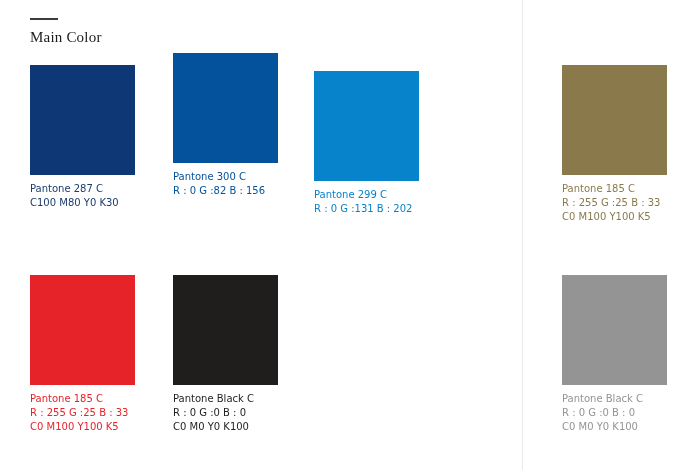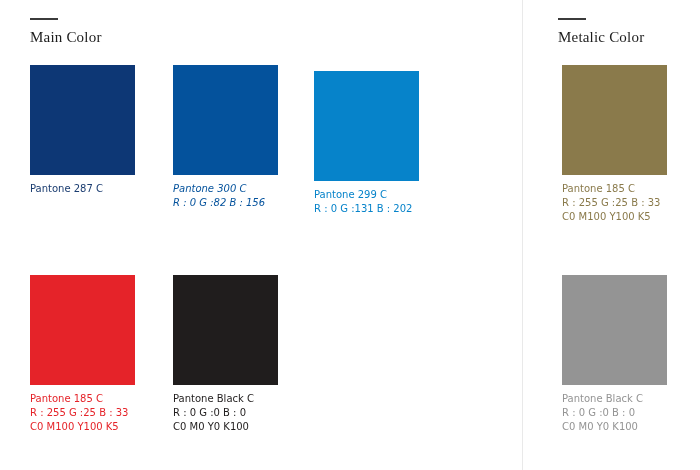--- a/index.html
+++ b/index.html
@@ -74,24 +74,25 @@
 
   <div class="section section-main">
     <div class="rule"></div>
     <div class="section-title">Main Color</div>
   </div>
 
   <div class="swatch-cell" style="left:30px; top:65px;">
     <div class="swatch" style="background-color: rgb(13, 55, 117);"></div>
     <div class="caption" style="color: rgb(26, 60, 112);">
       <span class="line">Pantone 287 C</span>
+      <span class="line">C100  M80  Y0  K30</span>
     </div>
   </div>
 
-  <div class="swatch-cell" style="left:173px; top:65px;font-style:italic;">
+  <div class="swatch-cell" style="left:173px; top:53px;">
     <div class="swatch" style="background-color: rgb(4, 82, 156);"></div>
     <div class="caption" style="color: rgb(4, 82, 156);">
       <span class="line">Pantone 300 C</span>
       <span class="line">R : 0  G :82  B : 156</span>
     </div>
   </div>
 
   <div class="swatch-cell" style="left:314px; top:71px;">
     <div class="swatch" style="background-color: rgb(6, 131, 202);"></div>
     <div class="caption" style="color: rgb(6, 131, 202);">
@@ -111,24 +112,20 @@
 
   <div class="swatch-cell" style="left:173px; top:275px;">
     <div class="swatch" style="background-color: rgb(32, 29, 29);"></div>
     <div class="caption" style="color: rgb(32, 29, 29);">
       <span class="line">Pantone Black C</span>
       <span class="line">R : 0  G :0  B : 0</span>
       <span class="line">C0  M0  Y0  K100</span>
     </div>
   </div>
 
-  <div class="section section-metalic">
-    <div class="rule"></div>
-    <div class="section-title">Metalic Color</div>
-  </div>
 
   <div class="swatch-cell" style="left:562px; top:65px;">
     <div class="swatch" style="background-color: rgb(138, 122, 75);"></div>
     <div class="caption" style="color: rgb(138, 122, 75);">
       <span class="line">Pantone 185 C</span>
       <span class="line">R : 255  G :25  B : 33</span>
       <span class="line">C0  M100  Y100  K5</span>
     </div>
   </div>
 

